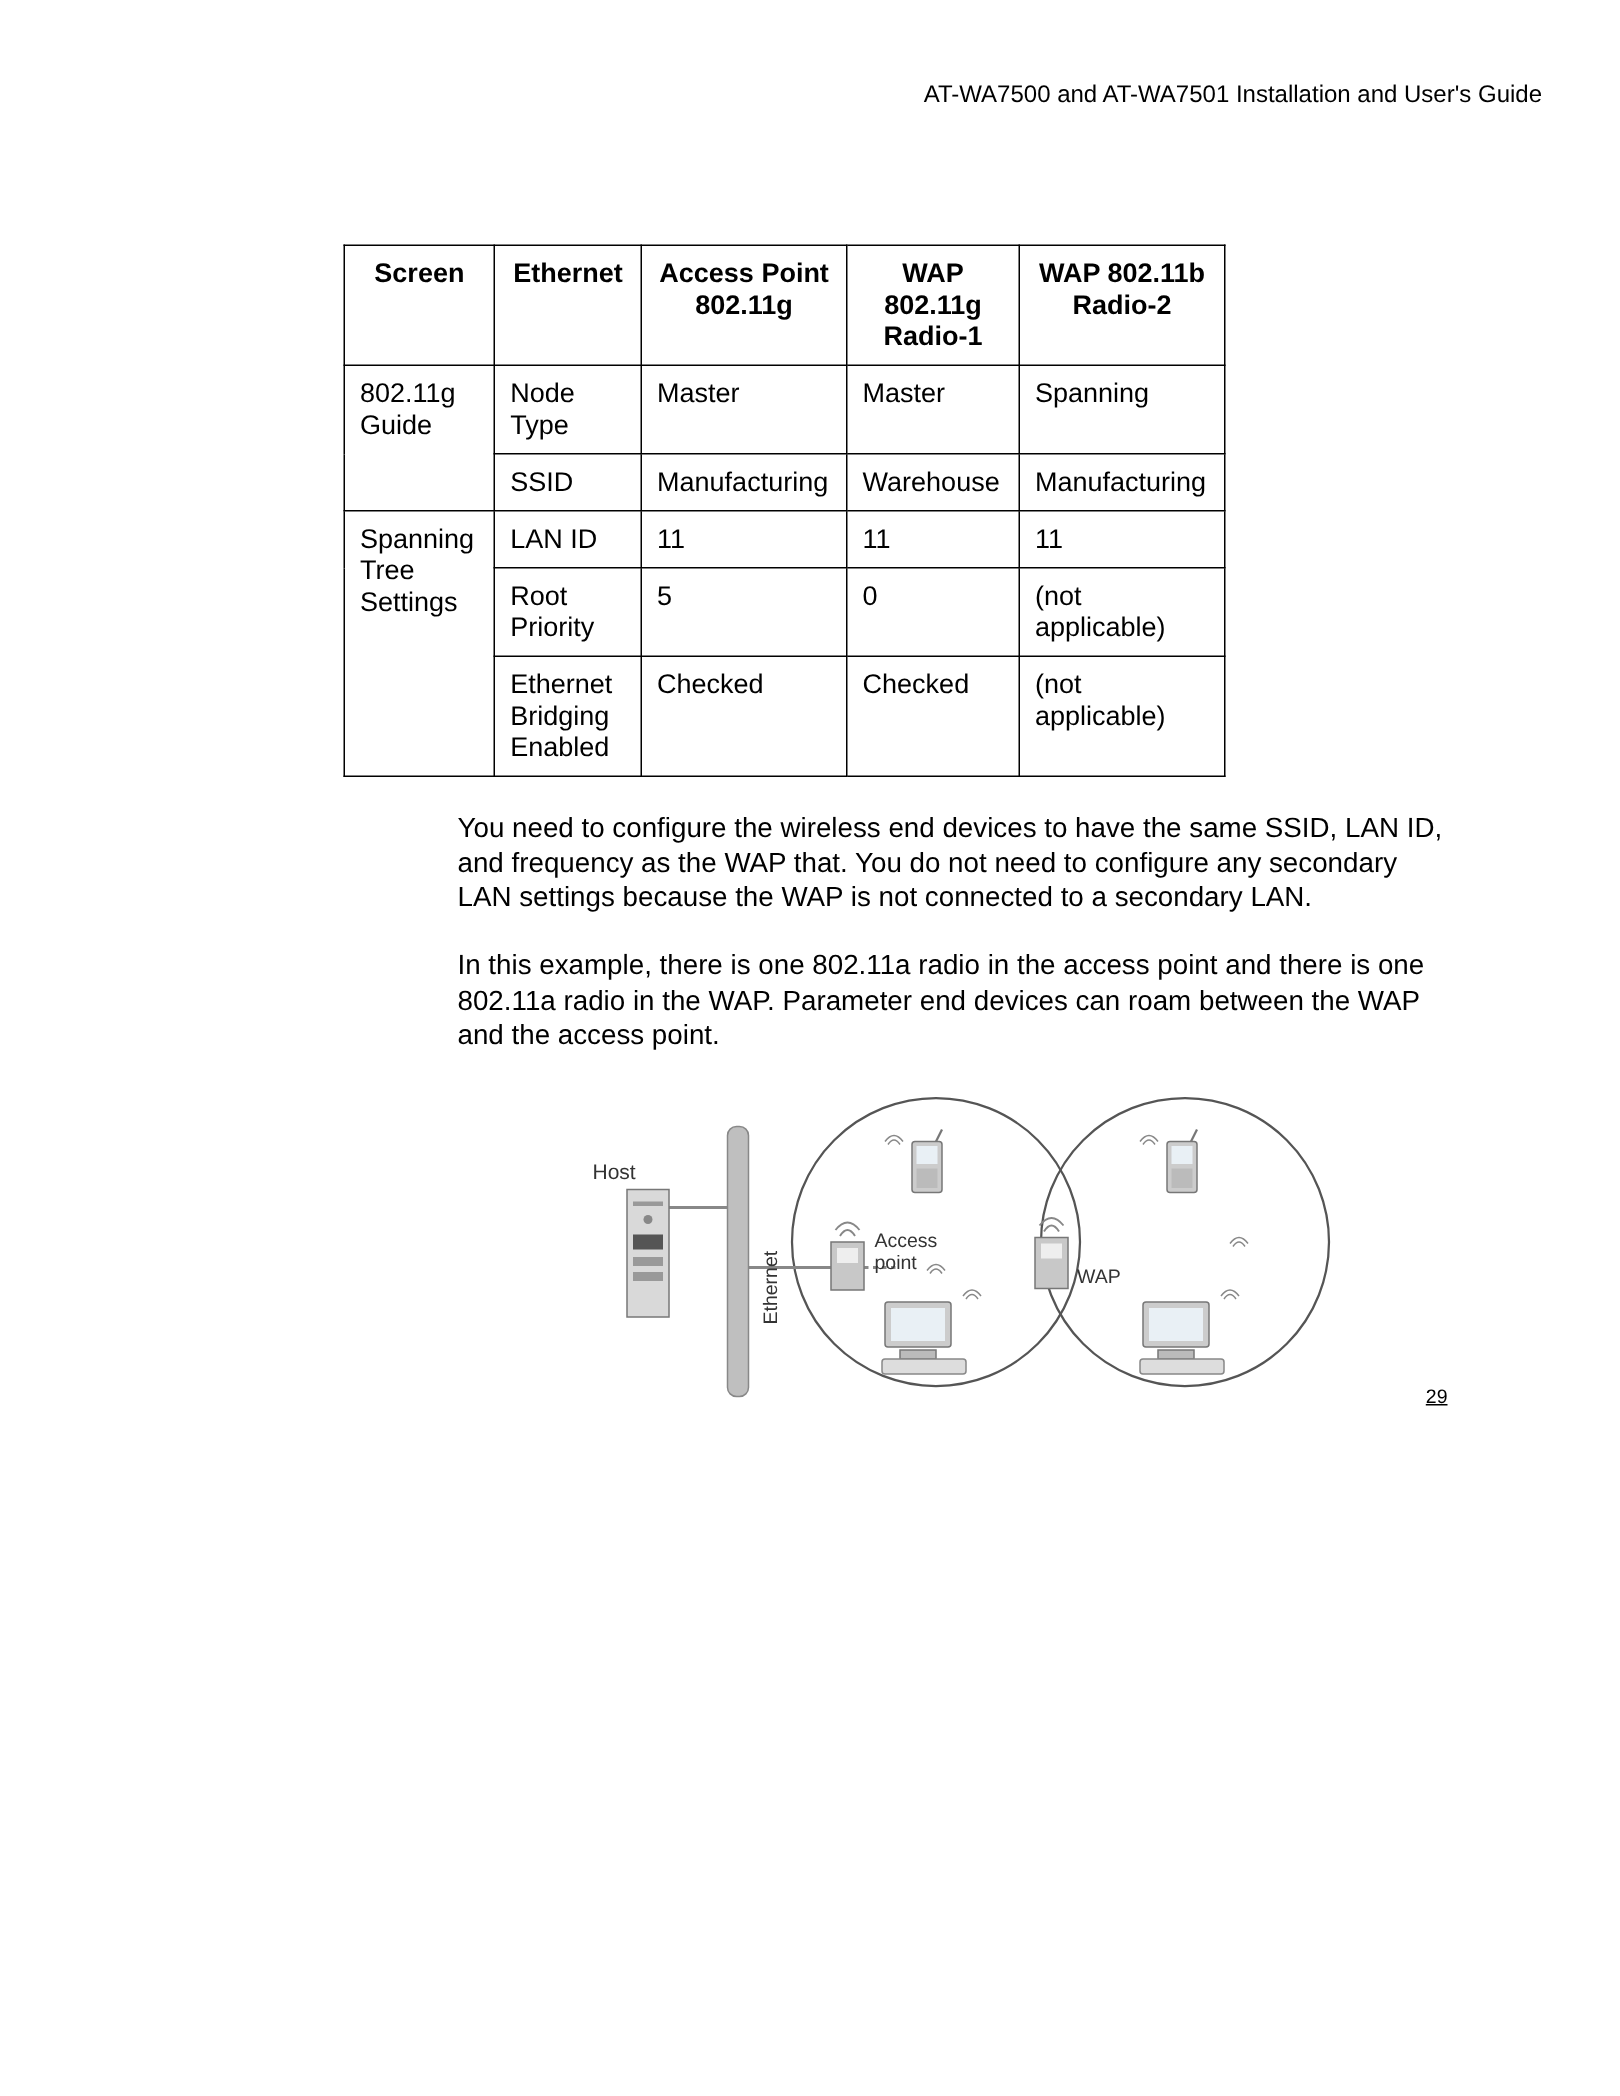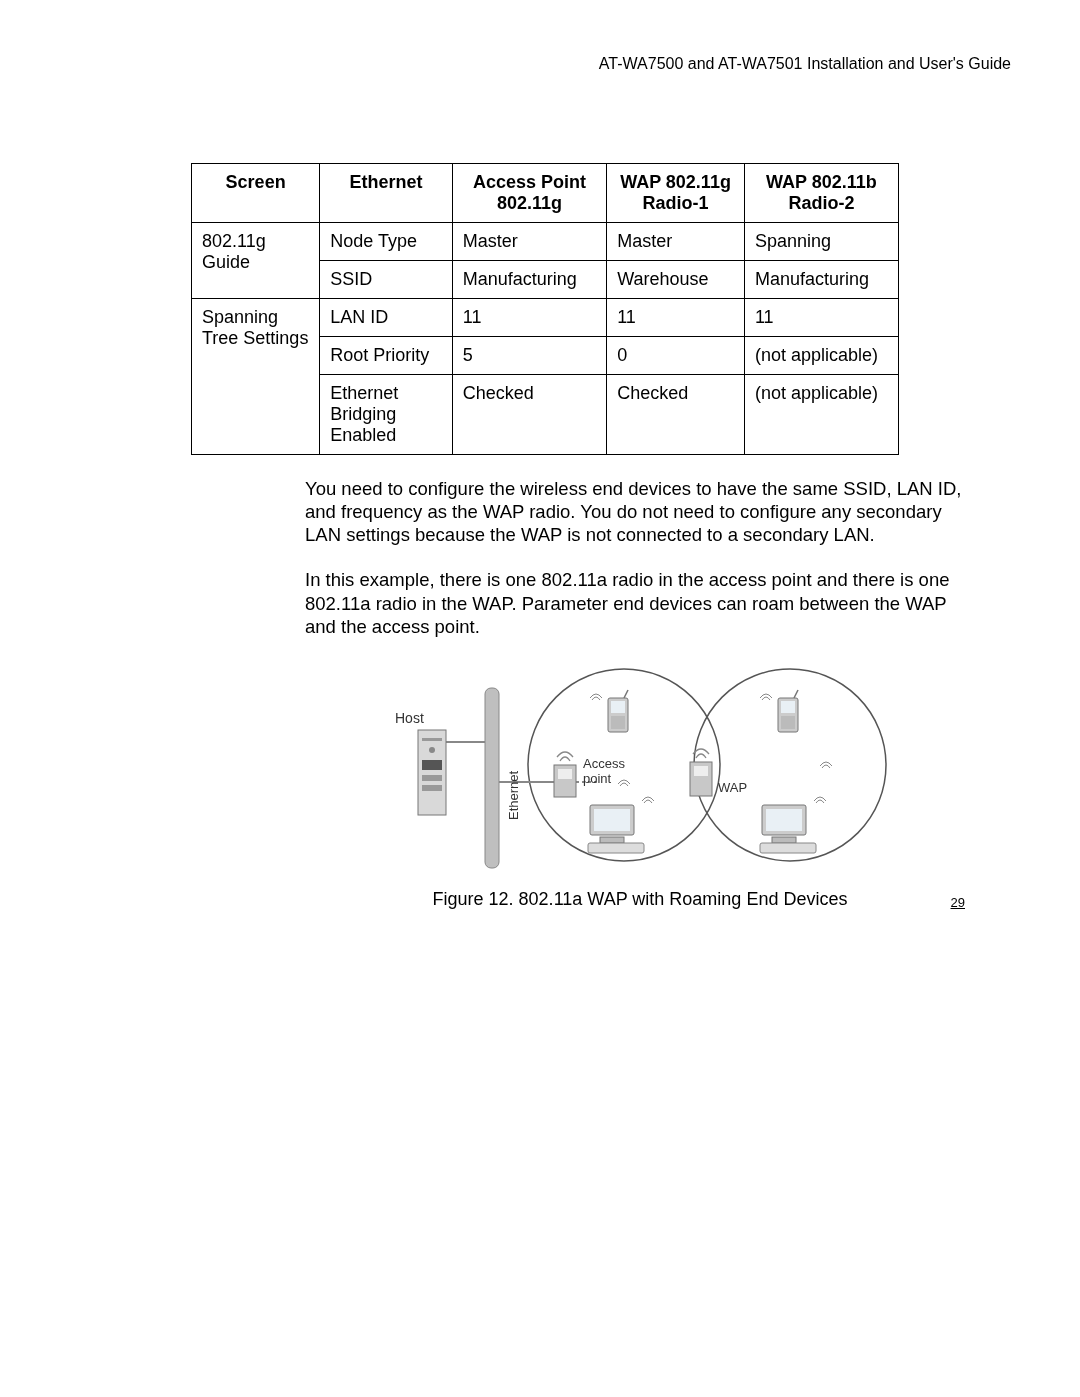--- a/index.html
+++ b/index.html
@@ -5,38 +5,38 @@
   body {
     margin: 0;
     padding: 0;
     background: #fff;
     font-family: Arial, Helvetica, sans-serif;
     color: #000;
     width: 1080px;
   }
   .page {
     width: 1080px;
-    padding: 55px 69px 50px 115px;
+    padding: 55px 52px 50px 115px;
     box-sizing: border-box;
     position: relative;
   }
   .header-line {
     text-align: right;
     font-size: 16px;
     margin-bottom: 90px;
   }
   .table-caption {
     text-align: center;
     font-size: 18px;
     margin-bottom: 10px;
   }
   table.params {
     border-collapse: collapse;
-    margin-left: 76px;
-    width: 708px;
+    margin-left: 114px;
+    width: 588px;
     font-size: 18px;
   }
   table.params th, table.params td {
     border: 1.5px solid #000;
     padding: 8px 10px;
     vertical-align: top;
     text-align: left;
   }
   table.params th {
     font-weight: bold;
@@ -120,21 +120,21 @@
       </tr>
       <tr>
         <td>Ethernet Bridging Enabled</td>
         <td>Checked</td>
         <td>Checked</td>
         <td>(not applicable)</td>
       </tr>
     </tbody>
   </table>
 
-  <p class="body-para">You need to configure the wireless end devices to have the same SSID, LAN ID, and frequency as the WAP radio. You do not need to configure any secondary LAN settings because the WAP is not connected to a secondary LAN.</p>
+  <p class="body-para">You need to configure the wireless end devices to have the same SSID, LAN ID, and frequency as the WAP that. You do not need to configure any secondary LAN settings because the WAP is not connected to a secondary LAN.</p>
 
 
   <p class="body-para">In this example, there is one 802.11a radio in the access point and there is one 802.11a radio in the WAP. Parameter end devices can roam between the WAP and the access point.</p>
 
   <div class="figure-block">
     <svg width="500" height="215" viewBox="0 0 500 215">
 
       <circle cx="234" cy="105" r="96" fill="none" stroke="#555" stroke-width="1.5"></circle>
       <circle cx="400" cy="105" r="96" fill="none" stroke="#555" stroke-width="1.5"></circle>
 
@@ -219,17 +219,16 @@
       </g>
       <g transform="translate(424,135)">
         <path d="M0 6 Q6 -2 12 6" fill="none" stroke="#888" stroke-width="1"></path>
         <path d="M2 8 Q6 2 10 8" fill="none" stroke="#888" stroke-width="1"></path>
       </g>
       <g transform="translate(430,100)">
         <path d="M0 6 Q6 -2 12 6" fill="none" stroke="#888" stroke-width="1"></path>
         <path d="M2 8 Q6 2 10 8" fill="none" stroke="#888" stroke-width="1"></path>
       </g>
     </svg>
-    <div class="figure-caption">Figure 12. 802.11a WAP with Roaming End Devices</div>
   </div>
 
   <div class="page-number">29</div>
 </div>
 
 </body></html>

